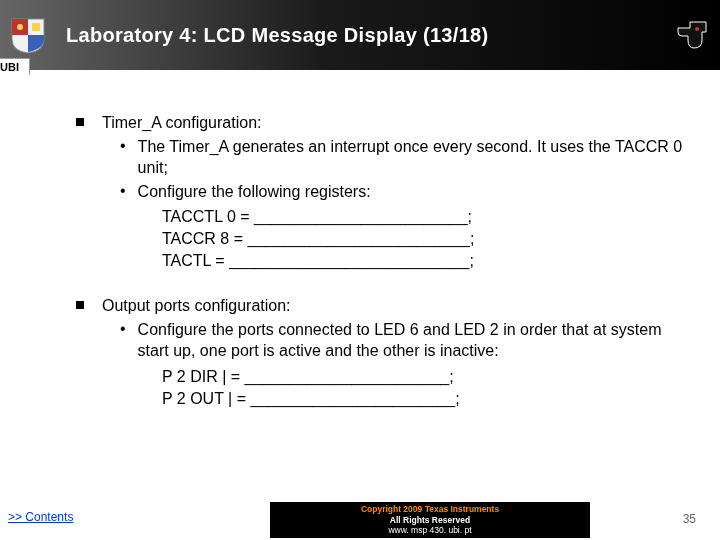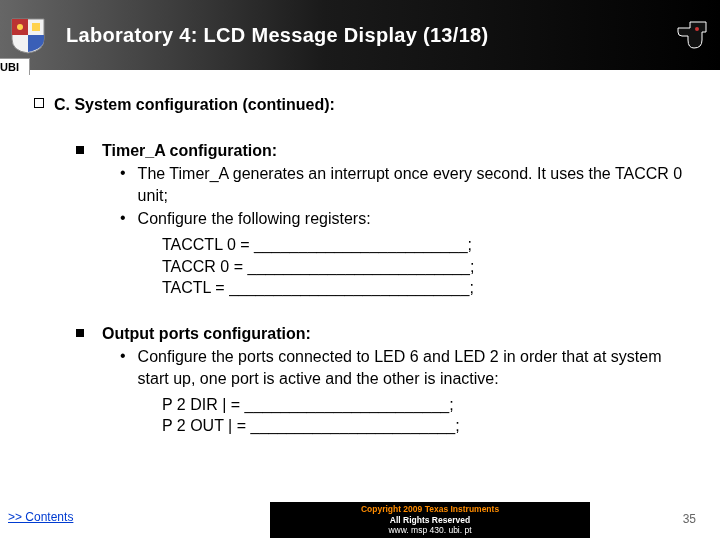--- a/index.html
+++ b/index.html
@@ -10,21 +10,21 @@
   .crest-shield { position:absolute; inset:0; }
   .title { color: #fff; font-weight: bold; font-size: 20px; margin-left: 18px; letter-spacing: .3px; }
   .ti-logo { position:absolute; right:10px; top:18px; width:34px; height:34px; }
   .ubi-tab { position:absolute; left:0; top:58px; background:#fff; padding:2px 10px 2px 0; font-size:11px; font-weight:bold; color:#000; border-top:1px solid #999; border-right:1px solid #999; }
   .body { padding: 18px 28px 0 28px; font-size: 16px; line-height: 1.35; }
   .section-head { margin-top: 6px; margin-left: 6px; font-weight: bold; font-size: 16px; display:flex; align-items:flex-start; }
   .q-bullet { width:10px; height:10px; border:1.5px solid #000; margin-right:10px; margin-top:4px; flex-shrink:0; }
   .block { margin-top: 24px; margin-left: 48px; display:flex; align-items:flex-start; }
   .sq-bullet { width:8px; height:8px; background:#000; margin-right:18px; margin-top:6px; flex-shrink:0; }
   .block-content { flex:1; }
-  .block-title { font-weight:bold; }
+  .block-title { font-weight:normal; }
   .dot-item { display:flex; align-items:flex-start; margin-left:18px; margin-top:2px; }
   .dot { font-size:16px; margin-right:12px; line-height:1.3; }
   .dot-text { flex:1; }
   .reglines { margin-left: 60px; margin-top: 4px; font-size:16px; }
   .regline { white-space: nowrap; }
   .footer { position:absolute; bottom:0; left:0; right:0; height:36px; }
   .contents-link { position:absolute; left:8px; bottom:16px; font-size:12px; color:#003bd1; text-decoration:underline; cursor:pointer; }
   .copyright { position:absolute; left:270px; right:130px; bottom:2px; text-align:center; background:#000000; padding:2px 4px 3px; }
   .copyright div { font-size:8.5px; line-height:1.2; }
   .c1 { color:#ff8c00; font-weight:bold; }
@@ -52,40 +52,36 @@
       <svg viewBox="0 0 34 34">
         <path d="M2 10 L14 10 L14 4 L30 4 L30 14 L26 14 L26 22 Q26 30 18 30 Q12 30 12 22 L12 18 L6 18 Q2 18 2 14 Z" fill="#111" stroke="#fff" stroke-width="1"></path>
         <circle cx="21" cy="11" r="2" fill="#c33"></circle>
       </svg>
     </div>
   </div>
   <div class="ubi-tab">UBI</div>
 
   <div class="body">
 
-    <div class="section-head">
-      <span class="q-bullet"></span>
-      <span>C. System configuration (continued):</span>
-    </div>
 
     <div class="block">
       <span class="sq-bullet"></span>
       <div class="block-content">
         <div class="block-title">Timer_A configuration:</div>
         <div class="dot-item">
           <span class="dot">•</span>
           <span class="dot-text">The Timer_A generates an interrupt once every second. It uses the TACCR 0 unit;</span>
         </div>
         <div class="dot-item">
           <span class="dot">•</span>
           <span class="dot-text">Configure the following registers:</span>
         </div>
         <div class="reglines">
           <div class="regline">TACCTL 0 = ________________________;</div>
-          <div class="regline">TACCR 0 = _________________________;</div>
+          <div class="regline">TACCR 8 = _________________________;</div>
           <div class="regline">TACTL = ___________________________;</div>
         </div>
       </div>
     </div>
 
     <div class="block">
       <span class="sq-bullet"></span>
       <div class="block-content">
         <div class="block-title">Output ports configuration:</div>
         <div class="dot-item">

